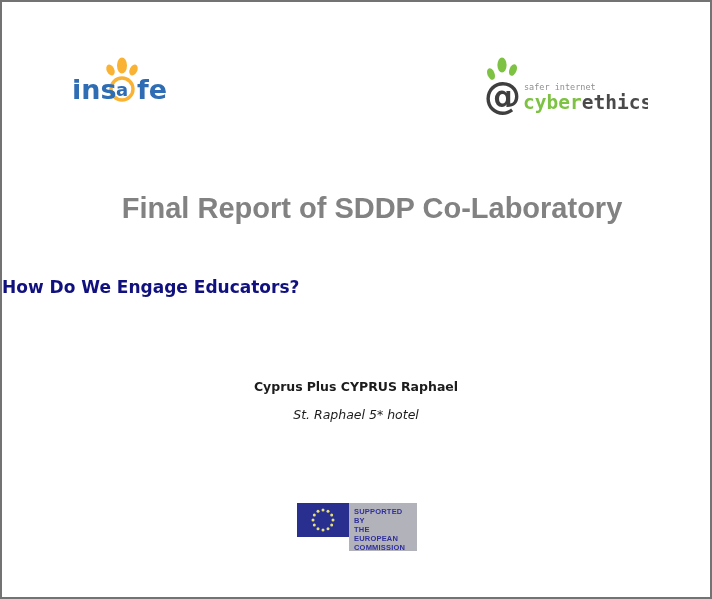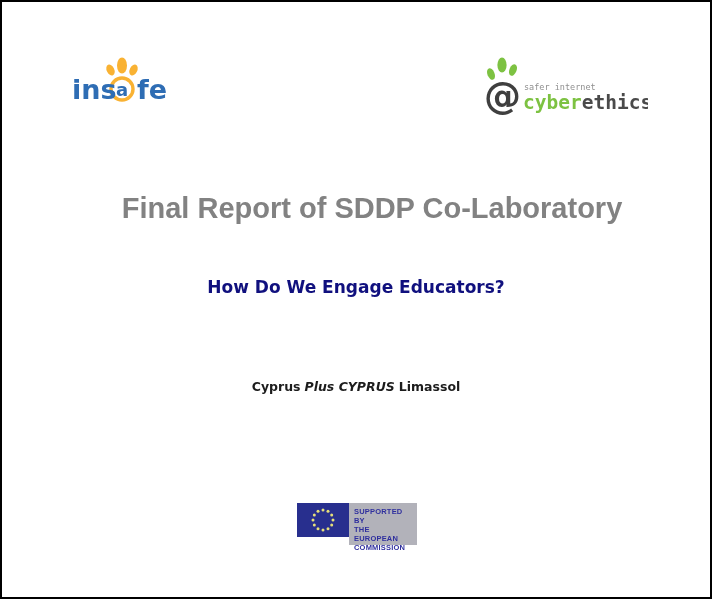--- a/index.html
+++ b/index.html
@@ -2,21 +2,21 @@
 <html><head>
 <meta charset="utf-8">
 <style>
   html, body { margin: 0; padding: 0; background: #ffffff; }
   .page {
     position: relative;
     width: 712px;
     height: 599px;
     box-sizing: border-box;
     background: #ffffff;
-    border: 2px solid #000000;
+    border: 2px solid #737373;
     font-family: "DejaVu Sans", sans-serif;
     overflow: hidden;
   }
 
   
   .insafe-logo { position: absolute; left: 68px; top: 54px; }
   .cyberethics-logo { position: absolute; left: 481px; top: 53px; }
 
   
   .doc-title {
@@ -31,55 +31,55 @@
     letter-spacing: 0px;
     color: #828282;
   }
 
   
   .doc-subtitle {
     position: absolute;
     top: 275px;
     left: 0;
     width: 100%;
-    text-align: center;
+    text-align: left;
     font-family: "DejaVu Sans", sans-serif;
     font-weight: bold;
     font-size: 17px;
     color: #10107e;
   }
 
   
   .event-block {
     position: absolute;
     top: 371px;
     left: 0;
     width: 100%;
     text-align: center;
     color: #1c1c1c;
     font-size: 12.5px;
     line-height: 27.5px;
   }
   .event-title { font-weight: bold; }
-  .event-title .italic-part { font-style: italic; margin: 16px 4px; }
+  .event-title .italic-part { margin: 16px 4px; }
   .event-line { font-style: italic; }
 
   
   .eu-badge {
     position: absolute;
     left: 295px;
     top: 501px;
     width: 120px;
     height: 34px;
     display: flex;
   }
   .eu-flag { width: 52px; height: 34px; display: block; }
   .eu-badge-text {
     width: 68px;
-    height: 42px;
+    height: 48px;
     box-sizing: border-box;
     background: #b2b2ba;
     color: #2f2f9e;
     font-family: "Liberation Sans", sans-serif;
     font-weight: bold;
     font-size: 7.5px;
     line-height: 9px;
     padding: 4px 18px 2px 5px;
     letter-spacing: 0.2px;
   }
@@ -110,21 +110,22 @@
     <text x="1" y="53" font-family="DejaVu Sans, sans-serif" font-weight="bold" font-size="37" fill="#3f3f3f">@</text>
     <text x="41" y="35" font-family="DejaVu Sans Mono, monospace" font-size="8.5" fill="#8f8f8f">safer internet</text>
     <text x="40" y="54" font-family="DejaVu Sans Mono, monospace" font-weight="bold" font-size="19.5"><tspan fill="#7dc242">cyber</tspan><tspan fill="#4a4a4a">ethics</tspan></text>
   </svg>
 
   <div class="doc-title">Final Report of SDDP Co-Laboratory</div>
 
   <div class="doc-subtitle">How Do We Engage Educators?</div>
 
   <div class="event-block">
-    <div class="event-title"><span>Cyprus</span><span class="italic-part">Plus CYPRUS</span><span>Limassol</span></div>
+    <div class="event-title"><span>Cyprus</span><span class="italic-part">Plus CYPRUS</span><span>Raphael</span></div>
+    <div class="event-line">St. Raphael 5* hotel</div>
   </div>
 
   <div class="eu-badge">
     <svg class="eu-flag" viewBox="0 0 52 34">
       <rect x="0" y="0" width="52" height="34" fill="#282f8e"></rect>
       <g fill="#e6df7a">
         <circle cx="26" cy="7" r="1.5"></circle>
         <circle cx="31" cy="8.3" r="1.5"></circle>
         <circle cx="34.7" cy="12" r="1.5"></circle>
         <circle cx="36" cy="17" r="1.5"></circle>

